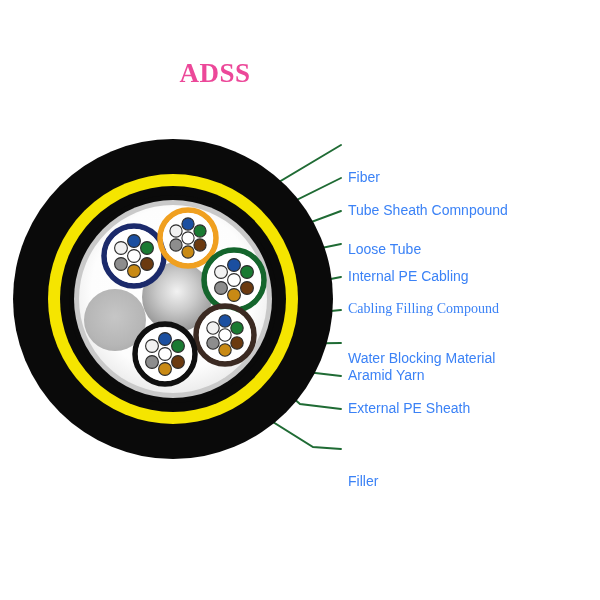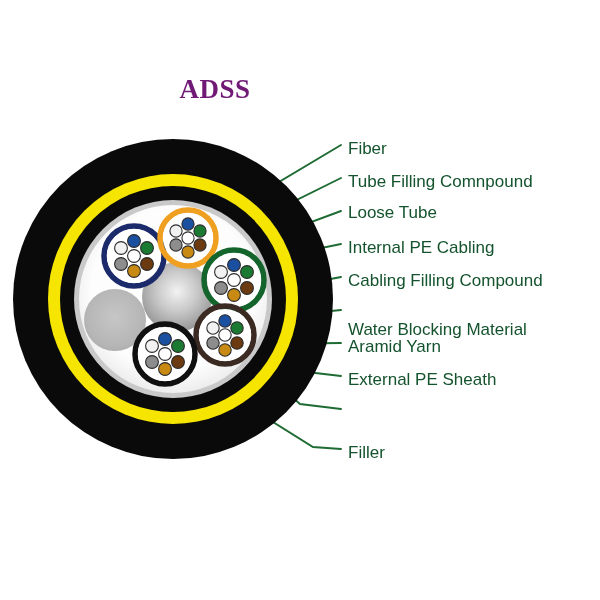--- a/index.html
+++ b/index.html
@@ -14,47 +14,48 @@
     height: 600px;
     background: #ffffff;
     overflow: hidden;
     font-family: "Liberation Sans", sans-serif;
   }
 
   
   #title {
     position: absolute;
     left: 0;
-    top: 74px;
+    top: 58px;
     width: 430px;
     text-align: center;
     font-family: "Liberation Serif", serif;
     font-weight: bold;
     font-size: 27px;
-    color: #701a75;
+    color: #ec4899;
     letter-spacing: 0.5px;
   }
 
   
   #diagram {
     position: absolute;
     left: 0;
     top: 0;
     width: 600px;
     height: 600px;
   }
 
   
   .label {
     position: absolute;
     font-family: "Liberation Sans", sans-serif;
-    font-size: 17px;
-    color: #14532d;
+    font-size: 14px;
+    color: #3b82f6;
     white-space: nowrap;
     line-height: 1;
+    margin-top: 30px;
   }
 </style>
 </head>
 <body>
 
 <div id="page">
 
   <div id="title">ADSS</div>
 
   <svg id="diagram" viewBox="0 0 600 600">
@@ -167,22 +168,22 @@
         <circle cx="178" cy="346" r="6.4" fill="#1a7a32"></circle>
         <circle cx="178" cy="362" r="6.4" fill="#6b3a10"></circle>
         <circle cx="165" cy="369" r="6.4" fill="#c98a14"></circle>
         <circle cx="152" cy="362" r="6.4" fill="#8d8d8d"></circle>
         <circle cx="152" cy="346" r="6.4" fill="#f2f2f2"></circle>
       </g>
     </g>
   </svg>
 
   <div class="label" style="left:348px; top:140px;">Fiber</div>
-  <div class="label" style="left:348px; top:173px;">Tube Filling Comnpound</div>
-  <div class="label" style="left:348px; top:204px;">Loose Tube</div>
+  <div class="label" style="left:348px; top:173px;">Tube Sheath Comnpound</div>
+  <div class="label" style="left:348px; top:212px;">Loose Tube</div>
   <div class="label" style="left:348px; top:239px;">Internal PE Cabling</div>
-  <div class="label" style="left:348px; top:272px;">Cabling Filling Compound</div>
+  <div class="label" style="left:348px; top:272px;font-family:Liberation Serif, serif;">Cabling Filling Compound</div>
   <div class="label" style="left:348px; top:321px;">Water Blocking Material</div>
   <div class="label" style="left:348px; top:371px;">External PE Sheath</div>
   <div class="label" style="left:348px; top:338px;">Aramid Yarn</div>
   <div class="label" style="left:348px; top:444px;">Filler</div>
 
 </div>
 
 </body></html>

